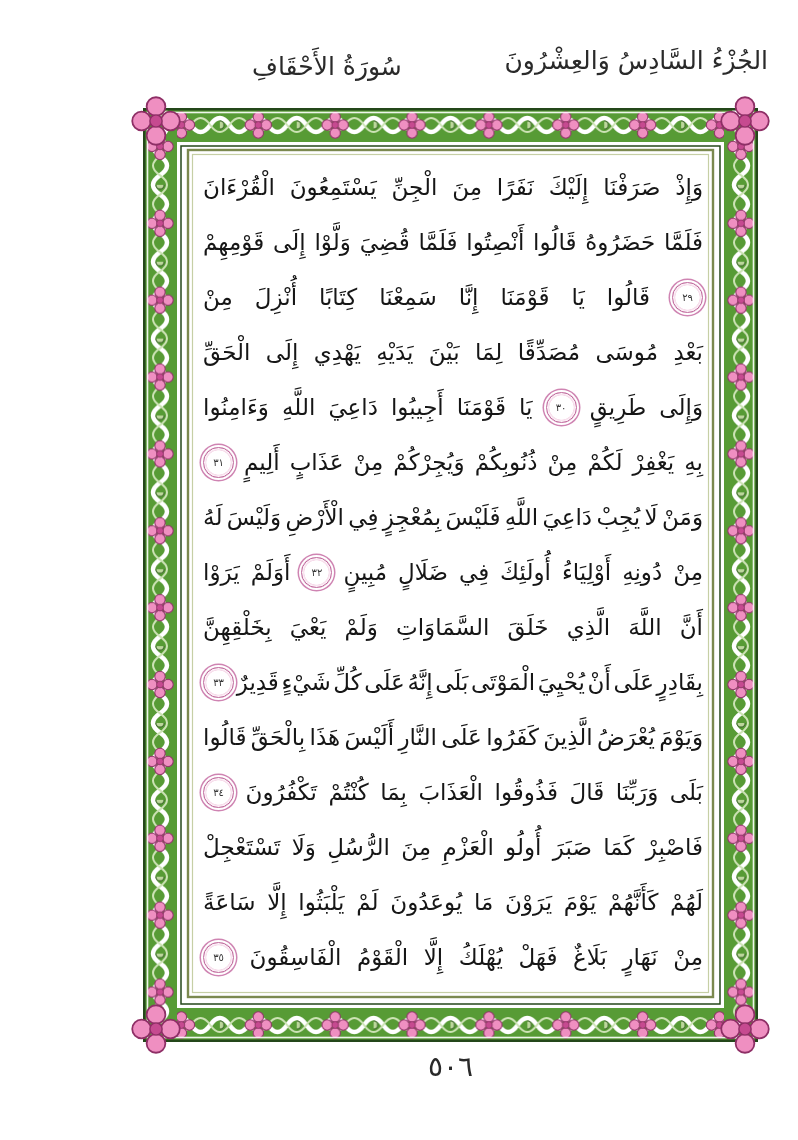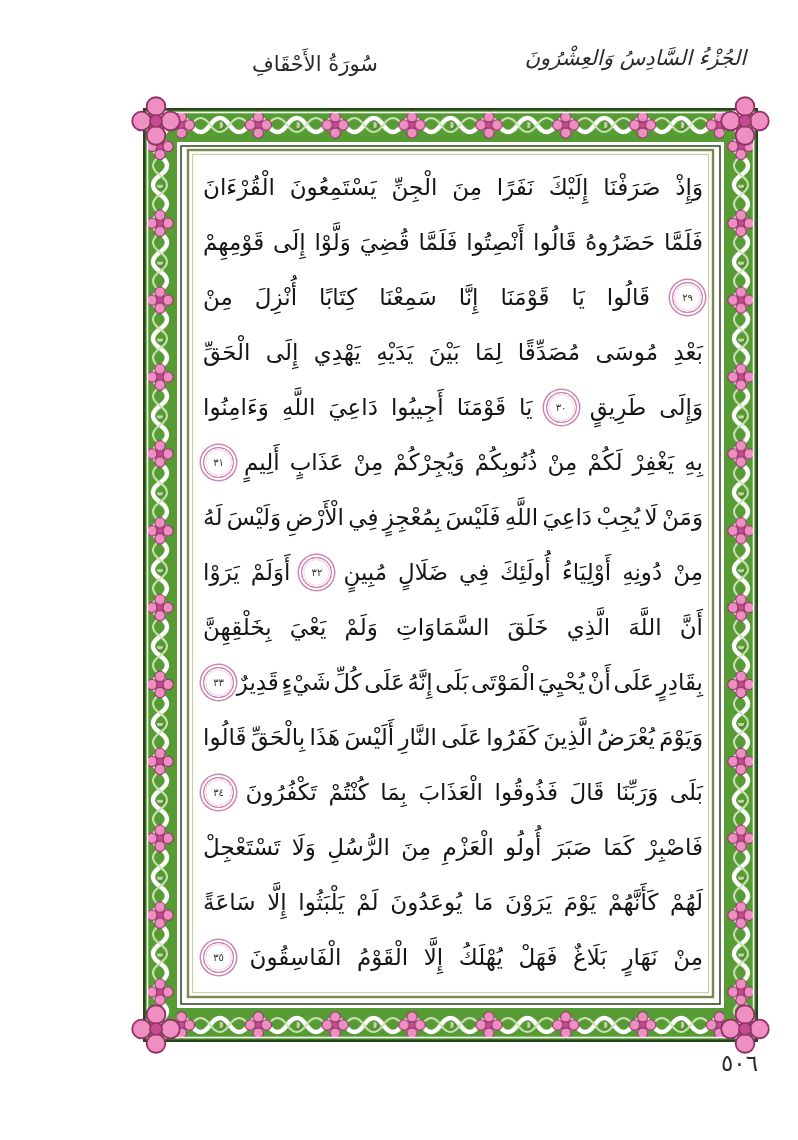--- a/index.html
+++ b/index.html
@@ -5,24 +5,24 @@
   html,body{margin:0;padding:0;}
   body{
     width:798px;height:1140px;position:relative;overflow:hidden;
     background:#ffffff;
     font-family:"DejaVu Sans", sans-serif;
     color:#161616;
   }
   
   .hdr-title{
     position:absolute;direction:rtl;white-space:nowrap;
-    font-size:21px;color:#2a2a2a;letter-spacing:0;
+    font-size:25px;color:#2a2a2a;letter-spacing:0;
   }
   .surah-title{left:252px;top:52px;}
-  .juz-title{right:52px;top:46px;font-style:italic;}
+  .juz-title{right:30px;top:46px;}
 
   
   .frame{
     position:absolute;left:143px;top:108px;width:615px;height:934px;
   }
   .frame svg{position:absolute;left:0;top:0;overflow:visible;}
 
   
   .text-area{
     position:absolute;left:60px;top:52px;width:500px;height:828px;
@@ -38,21 +38,21 @@
     display:inline-flex;align-items:center;justify-content:center;
     width:29px;height:29px;border-radius:50%;
     background:radial-gradient(circle at 50% 50%, #ffffff 58%, #f6d9e9 60%, #ffffff 72%);
     border:1.5px solid #c06a9d;
     box-shadow:0 0 0 2px #ffffff, 0 0 0 3.5px #cf84b2, 0 -4px 0 -1px #c64a90, 0 4px 0 -1px #c64a90;
     font-size:10px;line-height:1;color:#333333;flex:0 0 auto;
   }
   
   .page-number{
     position:absolute;left:143px;top:1050px;width:615px;
-    font-size:23px;color:#2a2a2a;direction:rtl;
+    text-align:center;font-size:28px;color:#2a2a2a;direction:rtl;
   }
 </style>
 </head>
 <body>
 
 <div>
 
   <div class="hdr-title surah-title">سُورَةُ الأَحْقَافِ</div>
   <div class="hdr-title juz-title">الجُزْءُ السَّادِسُ وَالعِشْرُونَ</div>
 

